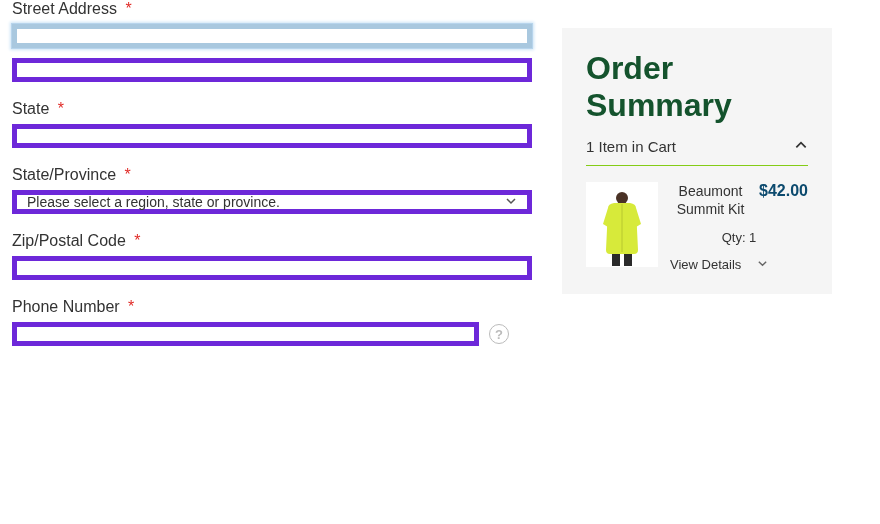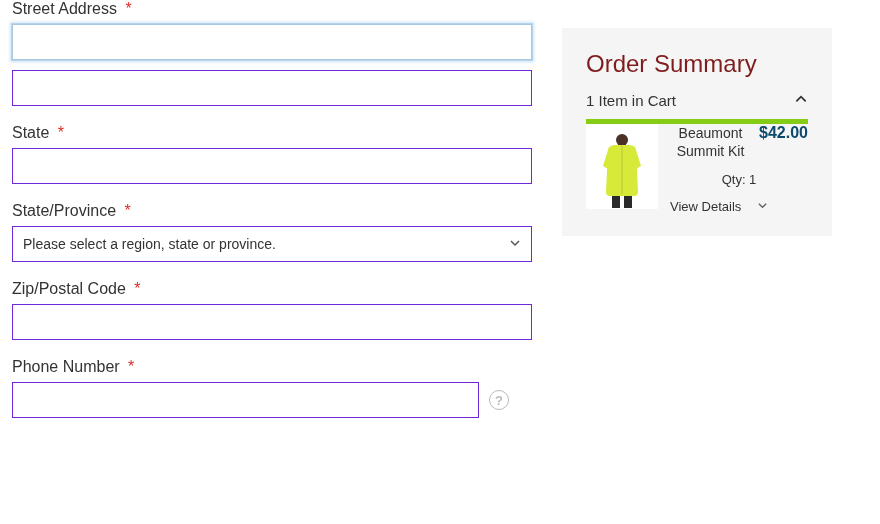--- a/index.html
+++ b/index.html
@@ -21,22 +21,22 @@
     .field { margin-bottom: 18px; }
     .field-label {
       display: block;
       font-size: 16px;
       color: #333;
       margin-bottom: 6px;
     }
     .req { color: #e02b27; margin-left: 4px; }
     .text-input, .select-wrap {
       width: 100%;
-      height: 36px;
-      border: 1px solid #6d28d9;
+      height: 24px;
+      border: 5px solid #6d28d9;
       background: #fff;
       font-size: 14px;
       padding: 0 10px;
       color: #333;
     }
     .text-input.focused {
       box-shadow: 0 0 0 1px #b7d4ec, 0 0 3px 2px #cce4f6;
       border-color: #a9c8df;
       outline: none;
     }
@@ -66,31 +66,32 @@
       font-weight: bold;
       cursor: pointer;
     }
 
     .summary-box {
       background: #f5f5f5;
       padding: 22px 24px;
       margin-top: 28px;
     }
     .summary-title {
-      font-size: 24px;
-      font-weight: 400;
-      color: #7f1d1d;
+      font-size: 32px;
+      font-weight: 700;
+      color: #14532d;
       margin-bottom: 14px;
     }
     .cart-count-row {
       display: flex;
       justify-content: space-between;
       align-items: center;
       padding-bottom: 10px;
-      border-bottom: 5px solid #84cc16;
+      border-bottom: 1px solid #84cc16;
+      margin-bottom: 16px;
       cursor: pointer;
     }
     .cart-count-text { font-size: 15px; color: #333; }
     .chevron-up { display: inline-block; }
 
     .item-row { display: flex; gap: 12px; text-align: center; }
     .thumb {
       width: 72px; height: 85px;
       background: #fff;
       display: flex; align-items: center; justify-content: center;

